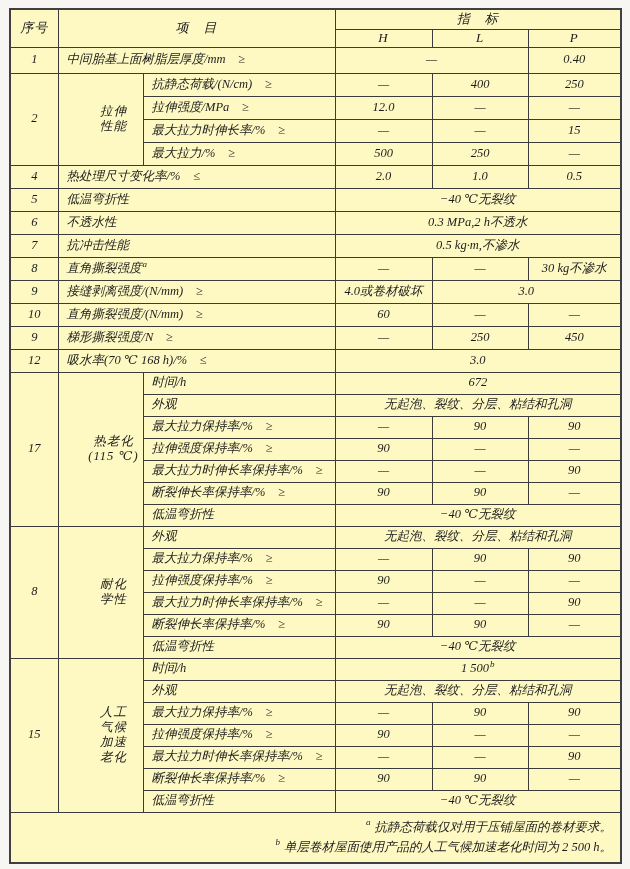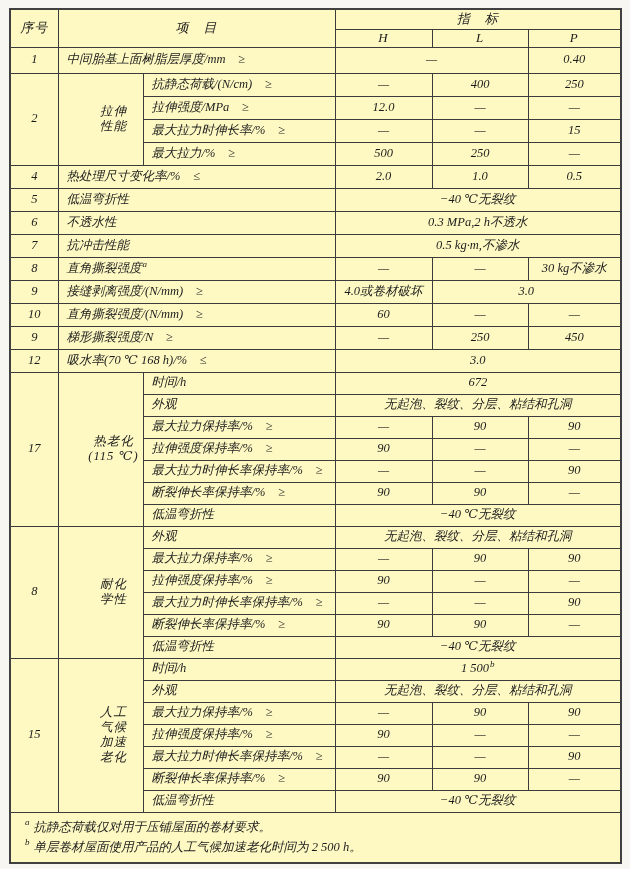--- a/index.html
+++ b/index.html
@@ -44,21 +44,21 @@
   tr.hr2{height:18px;}
   tr.tall{height:26px;}
   tr.sub{height:22px;}
   sup{font-size:9px;line-height:0;}
   td .marker{margin-right:1px;}
   td.notes-cell{
     text-align:left;
     padding:4px 8px 5px 14px;
     vertical-align:middle;
   }
-  .note{font-size:12.5px;line-height:20px;}
+  .note{font-size:12.5px;line-height:20px;text-align:right;}
   .note sup{margin-right:4px;}
 </style>
 </head>
 <body>
 
 <div class="page">
 <table class="spec">
   <colgroup>
     <col style="width:48px">
         <col style="width:85px">

